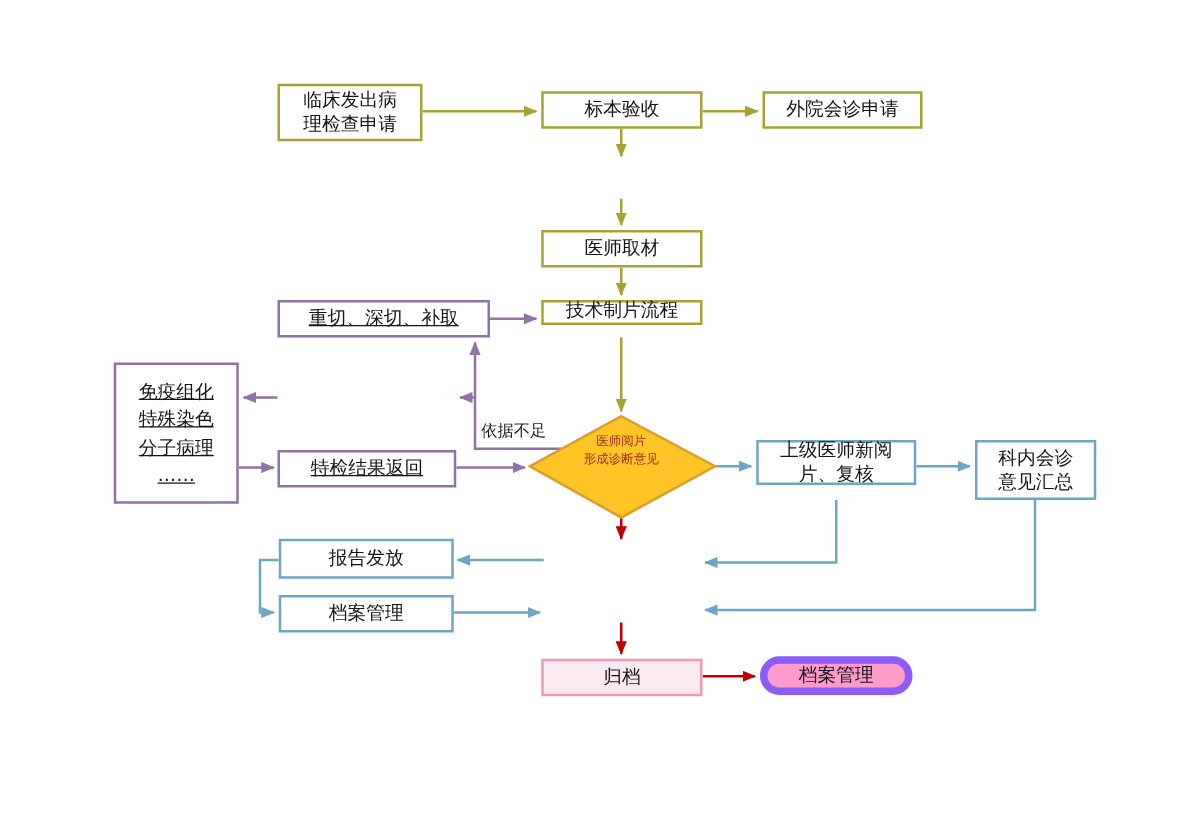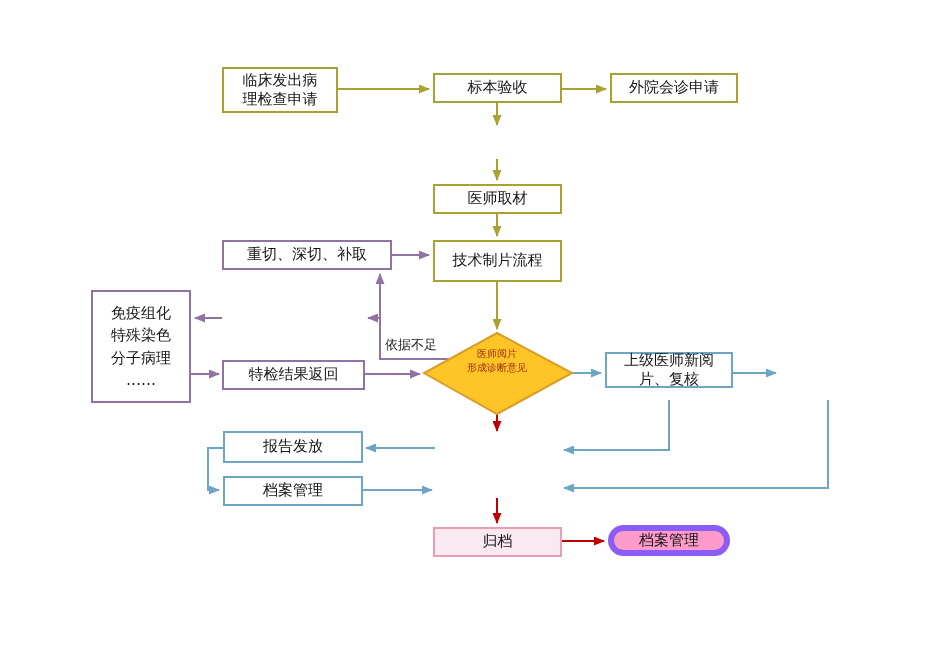--- a/index.html
+++ b/index.html
@@ -8,21 +8,21 @@
     font-family:"DejaVu Sans", sans-serif;
   }
   #flow-svg{position:absolute;left:0;top:0;width:944px;height:664px;}
   .node{
     position:absolute;box-sizing:border-box;background:#ffffff;
     display:flex;align-items:center;justify-content:center;text-align:center;
     font-size:15px;line-height:1.3;color:#141414;white-space:pre-line;
     border:2px solid #888;
   }
   .olive{border-color:#A8A232;}
-  .purple{border-color:#9172A5;}
+  .purple{border-color:#9172A5;text-decoration:underline;}
   .blue{border-color:#6CA6C4;}
   .pink{border-color:#EE9CB4;background:#FBE9F2;}
   .stadium{border:6px solid #8b5cf6;background:#FF9BCB;border-radius:16px;}
   .diamond-label{
     position:absolute;left:424px;top:347px;width:146px;text-align:center;
     font-size:10px;line-height:1.35;color:#9C2E1E;white-space:pre-line;
   }
   .edge-label{
     position:absolute;left:385px;top:336px;font-size:13px;color:#1c1c1c;
   }
@@ -81,40 +81,42 @@
   <div class="node olive" style="left:222px;top:67px;width:116px;height:46px;">临床发出病
 理检查申请</div>
 
   <div class="node olive" style="left:433px;top:73px;width:129px;height:30px;">标本验收</div>
 
   <div class="node olive" style="left:610px;top:73px;width:128px;height:30px;">外院会诊申请</div>
 
 
   <div class="node olive" style="left:433px;top:184px;width:129px;height:30px;">医师取材</div>
 
-  <div class="node olive" style="left:433px;top:240px;width:129px;height:42px;font-family:Liberation Serif, serif;">技术制片流程</div>
+  <div class="node olive" style="left:433px;top:240px;width:129px;height:20px;font-family:Liberation Serif, serif;">技术制片流程</div>
 
   <div class="node purple" style="left:222px;top:240px;width:170px;height:30px;">重切、深切、补取</div>
 
 
   <div class="node purple" style="left:222px;top:360px;width:143px;height:30px;">特检结果返回</div>
 
   <div class="node purple tests-node" style="left:91px;top:290px;width:100px;height:113px;">免疫组化
 特殊染色
 分子病理
 ……</div>
 
   <div class="diamond-label">医师阅片
 形成诊断意见</div>
 
   <div class="edge-label">依据不足</div>
 
   <div class="node blue" style="left:605px;top:352px;width:128px;height:36px;">上级医师新阅
 片、复核</div>
 
+  <div class="node blue" style="left:780px;top:352px;width:97px;height:48px;">科内会诊
+意见汇总</div>
 
 
   <div class="node blue" style="left:223px;top:431px;width:140px;height:32px;">报告发放</div>
 
   <div class="node blue" style="left:223px;top:476px;width:140px;height:30px;">档案管理</div>
 
   <div class="node pink" style="left:433px;top:527px;width:129px;height:30px;">归档</div>
 
   <div class="node stadium" style="left:608px;top:525px;width:122px;height:31px;">档案管理</div>
 

